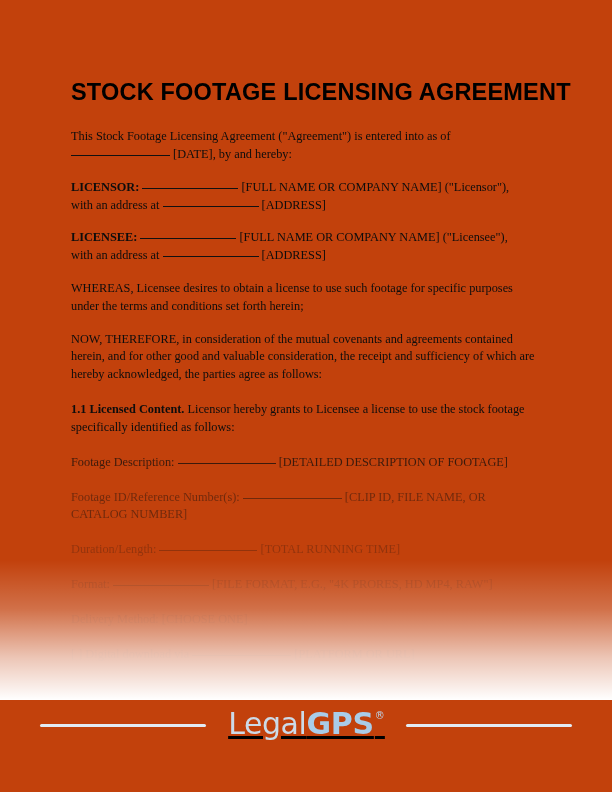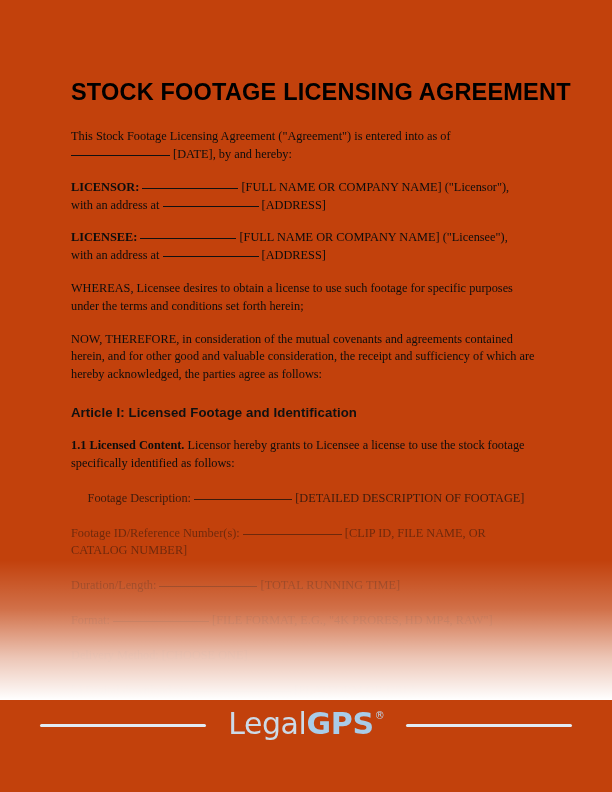--- a/index.html
+++ b/index.html
@@ -81,21 +81,21 @@
   .field-line {
     font-family: "Liberation Serif", serif;
     font-size: 12.3px;
     line-height: 1.45;
     color: #0d0d0d;
     margin: 0;
     padding-top: 17px;
   }
 
   
-  .fade-1 { opacity: 0.74; text-align: center; }
+  .fade-1 { opacity: 0.74; }
   .fade-2 { opacity: 0.46; }
   .fade-3 { opacity: 0.26; }
   .fade-4 { opacity: 0.13; }
   .fade-5 { opacity: 0.07; }
 
   .fade-1 .blank, .fade-2 .blank, .fade-3 .blank,
   .fade-4 .blank, .fade-5 .blank { border-bottom-color: #0d0d0d; }
 
   .fade-mask {
     position: absolute;
@@ -130,20 +130,21 @@
   .rule-left  { width: 166px; margin-right: 22px; }
   .rule-right { width: 166px; margin-left: 22px; }
 
   .logo {
     font-family: "DejaVu Sans", sans-serif;
     font-size: 30px;
     line-height: 1;
     white-space: nowrap;
     position: relative;
     top: -1px;
+    text-decoration: underline;
   }
   .logo-legal {
     color: #ccdae8;
     font-weight: normal;
     letter-spacing: -0.4px;
   }
   .logo-gps {
     color: #a9cce9;
     font-weight: bold;
     letter-spacing: -0.3px;
@@ -185,21 +186,20 @@
       <span class="blank blank-name"></span>
       <span>[FULL NAME OR COMPANY NAME] ("Licensee"),</span><br>
       <span>with an address at</span>
       <span class="blank blank-addr"></span>
       <span>[ADDRESS]</span>
     </p>
 
     <p class="para p-gap">WHEREAS, Licensee desires to obtain a license to use such footage for specific purposes under the terms and conditions set forth herein;</p>
     <p class="para p-gap">NOW, THEREFORE, in consideration of the mutual covenants and agreements contained herein, and for other good and valuable consideration, the receipt and sufficiency of which are hereby acknowledged, the parties agree as follows:</p>
 
-    <h2 class="article-heading">Article I: Licensed Footage and Identification</h2>
 
     <p class="para clause">
       <span class="bold-serif">1.1 Licensed Content.</span>
       <span>Licensor hereby grants to Licensee a license to use the stock footage specifically identified as follows:</span>
     </p>
 
     <p class="field-line fade-1">
       <span>Footage Description:</span>
       <span class="blank blank-desc"></span>
       <span>[DETAILED DESCRIPTION OF FOOTAGE]</span>

